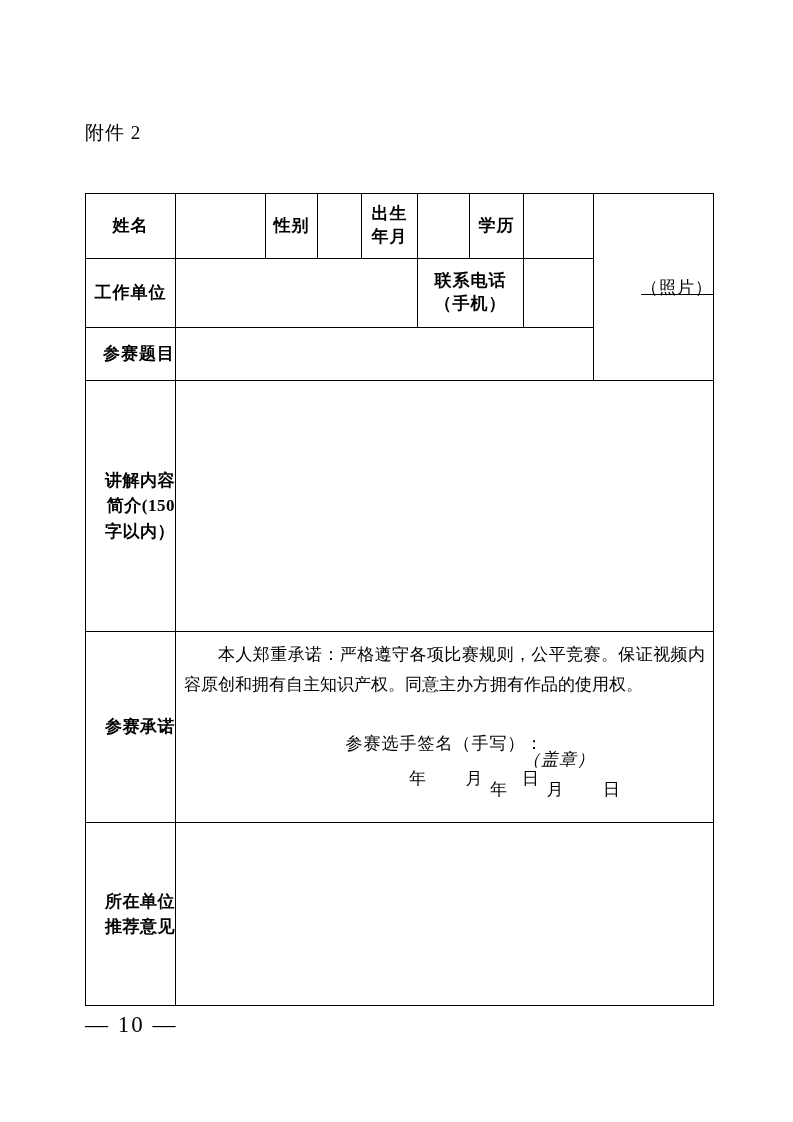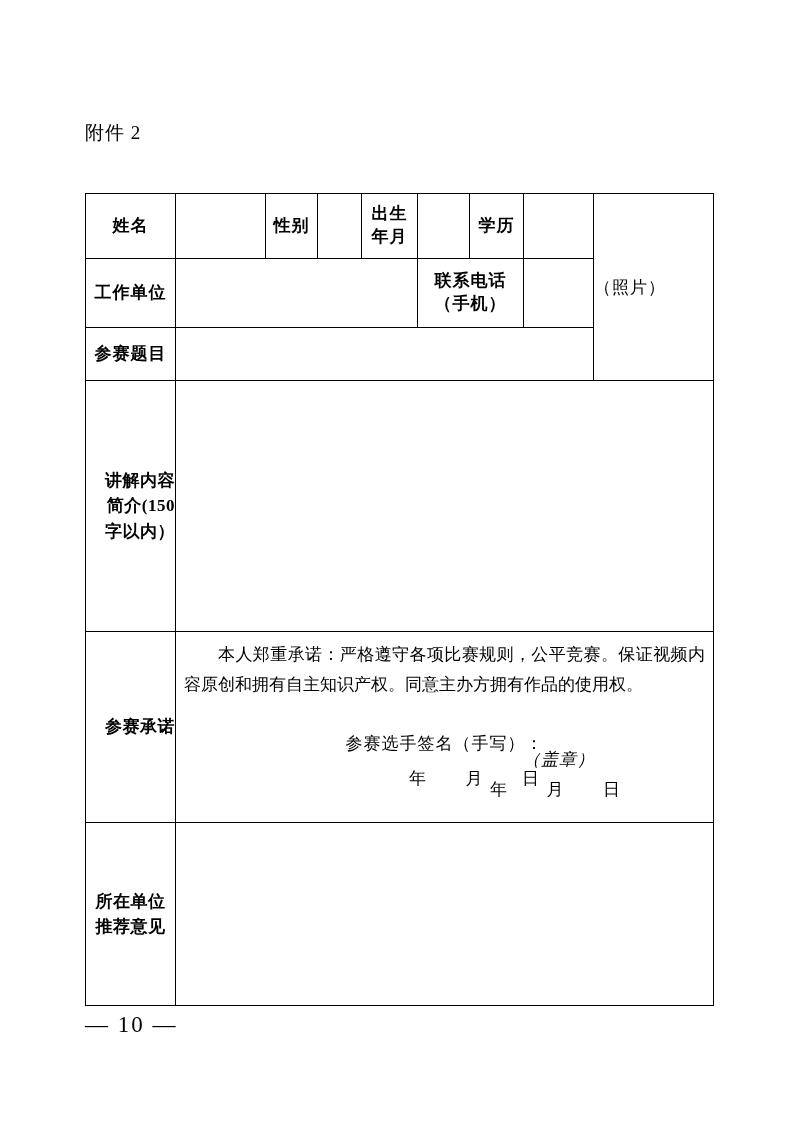--- a/index.html
+++ b/index.html
@@ -56,23 +56,24 @@
     font-size: 17px;
     font-family: "Liberation Serif", "DejaVu Serif", serif;
   }
   .lbl {
     text-align: center;
     font-weight: bold;
     line-height: 1.35;
     letter-spacing: 1px;
   }
   .photo-cell {
-    text-align: left;
-    font-size: 17px;
-    letter-spacing: 1px;
+    text-align: right;
+    font-size: 17px;
+    letter-spacing: 1px;
+    text-decoration: underline;
   }
   .tall-label {
     text-align: right;
     padding-left: 8px;
     font-weight: bold;
     line-height: 1.5;
     letter-spacing: 0.5px;
   }
   .pledge-body {
     padding: 14px 18px 10px 18px;
@@ -169,21 +170,21 @@
       <td class="lbl cellpad-lbl" style="height:68px;">工作单位</td>
       <td colspan="4"></td>
       <td colspan="2" class="lbl">
         <div>联系电话</div>
         <div>（手机）</div>
       </td>
       <td></td>
     </tr>
 
     <tr>
-      <td class="lbl cellpad-lbl" style="height:52px;">参赛题目</td>
+      <td class="lbl cellpad-lbl" style="height:52px;text-align:right;">参赛题目</td>
       <td colspan="7"></td>
     </tr>
 
     <tr>
       <td class="tall-label" style="height:250px;">
         <div>讲解内容</div>
         <div>简介(150</div>
         <div>字以内）</div>
       </td>
       <td colspan="8"></td>
@@ -198,21 +199,21 @@
           <span>年</span>
           <span class="gap"></span>
           <span>月</span>
           <span class="gap"></span>
           <span>日</span>
         </div>
       </td>
     </tr>
 
     <tr>
-      <td class="tall-label" style="height:182px; text-align:center;">
+      <td class="tall-label" style="height:182px; text-align:right;">
         <div>所在单位</div>
         <div>推荐意见</div>
       </td>
       <td colspan="8" style="vertical-align:top;">
         <div class="rec-body">
           <div></div>
           <div class="seal">（盖章）</div>
           <div class="rec-date">
             <span>年</span>
             <span class="gap"></span>

